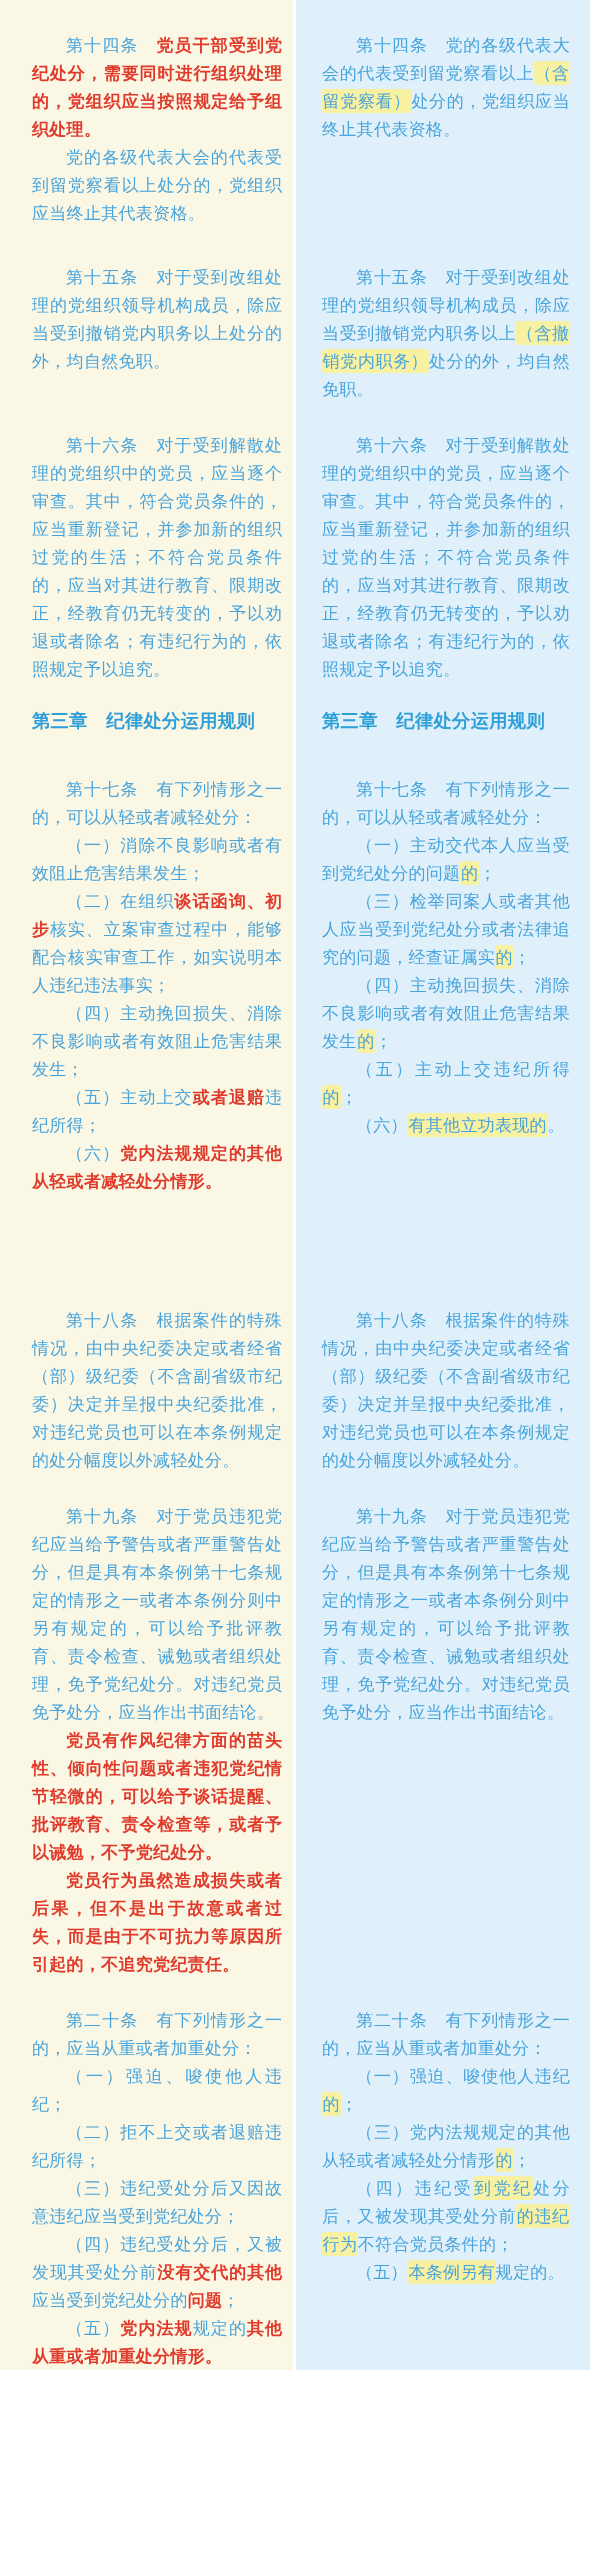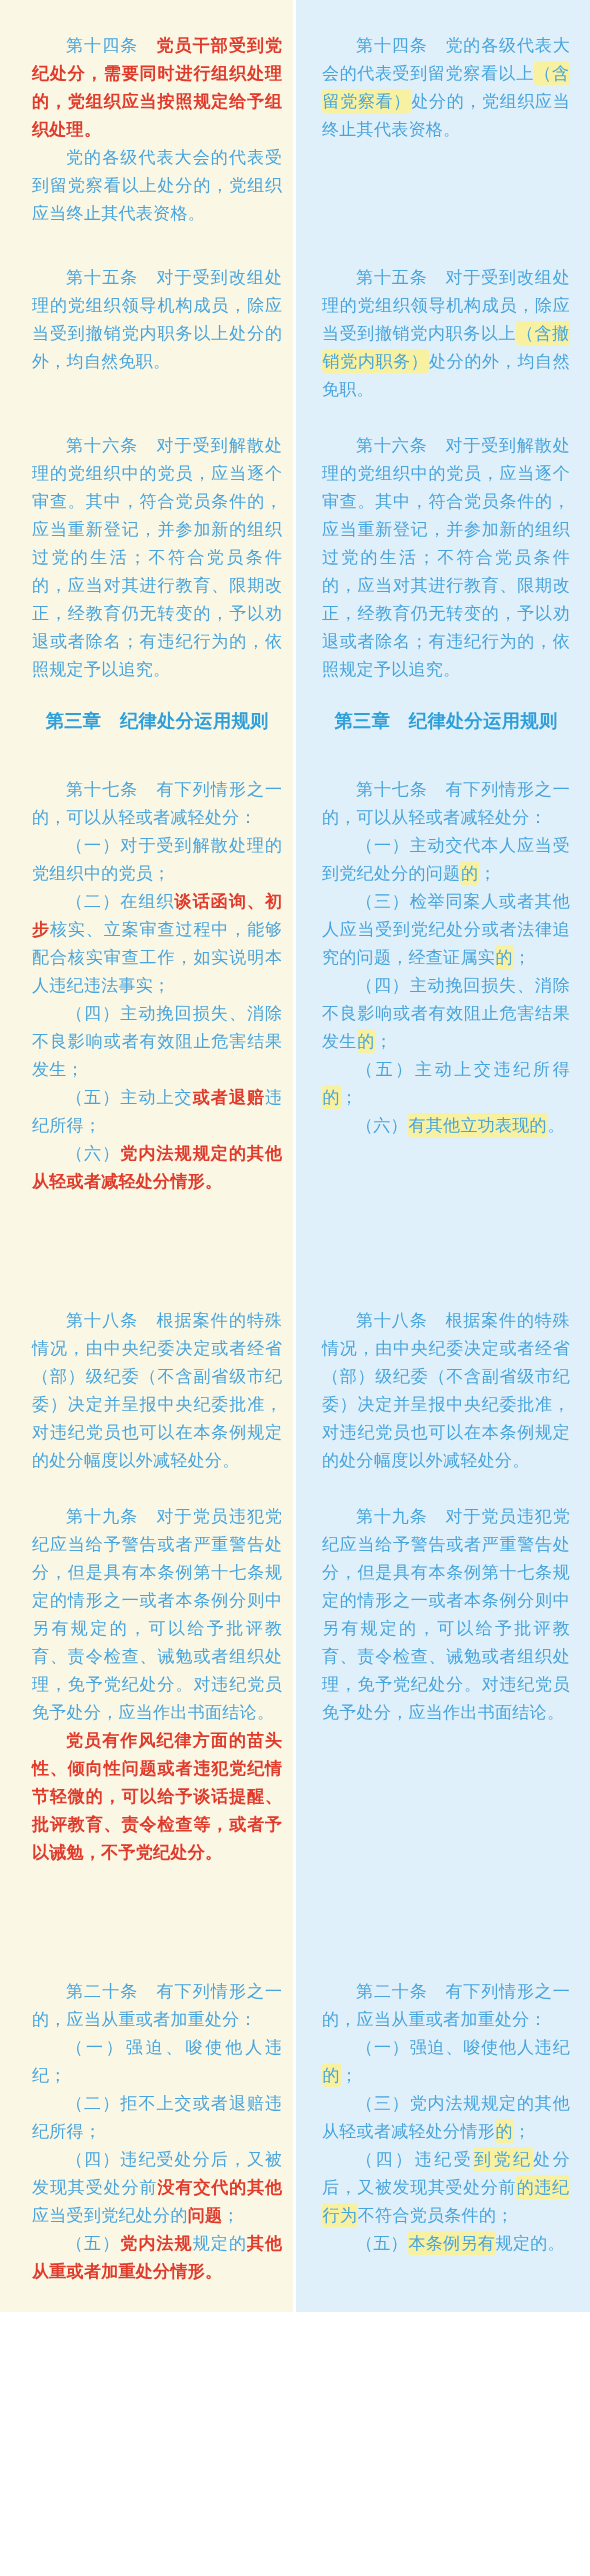--- a/index.html
+++ b/index.html
@@ -43,21 +43,21 @@
   p.para{
     margin:0;
     font-size:17px;
     line-height:28px;
     color:var(--text-blue);
     text-align:justify;
     text-indent:2em;
     letter-spacing:0.3px;
   }
   p.para.chapter{
-    text-align:center;
+    text-align:left;
     text-indent:0;
     font-weight:bold;
     color:var(--heading-blue);
     font-size:18.3px;
   }
   span.red{
     color:var(--edit-red);
     font-weight:bold;
   }
   span.hl{
@@ -101,21 +101,21 @@
       <div class="cell left">
         <p class="para chapter"><span>第三章　纪律处分运用规则</span></p>
       </div>
       <div class="cell right">
         <p class="para chapter"><span>第三章　纪律处分运用规则</span></p>
       </div>
     </div>
     <div class="row" style="min-height: 531px;">
       <div class="cell left">
         <p class="para"><span>第十七条　有下列情形之一的，可以从轻或者减轻处分：</span></p>
-        <p class="para"><span>（一）对于受到解散处理的党组织中的党员；</span></p>
+        <p class="para"><span>（一）消除不良影响或者有效阻止危害结果发生；</span></p>
         <p class="para"><span>（二）在组织</span><span class="red">谈话函询、初步</span><span>核实、立案审查过程中，能够配合核实审查工作，如实说明本人违纪违法事实；</span></p>
         <p class="para"><span>（四）主动挽回损失、消除不良影响或者有效阻止危害结果发生；</span></p>
         <p class="para"><span>（五）主动上交</span><span class="red">或者退赔</span><span>违纪所得；</span></p>
         <p class="para"><span>（六）</span><span class="red">党内法规规定的其他从轻或者减轻处分情形。</span></p>
       </div>
       <div class="cell right">
         <p class="para"><span>第十七条　有下列情形之一的，可以从轻或者减轻处分：</span></p>
         <p class="para"><span>（一）主动交代本人应当受到党纪处分的问题</span><span class="hl">的</span><span>；</span></p>
         <p class="para"><span>（三）检举同案人或者其他人应当受到党纪处分或者法律追究的问题，经查证属实</span><span class="hl">的</span><span>；</span></p>
         <p class="para"><span>（四）主动挽回损失、消除不良影响或者有效阻止危害结果发生</span><span class="hl">的</span><span>；</span></p>
@@ -128,30 +128,32 @@
         <p class="para"><span>第十八条　根据案件的特殊情况，由中央纪委决定或者经省（部）级纪委（不含副省级市纪委）决定并呈报中央纪委批准，对违纪党员也可以在本条例规定的处分幅度以外减轻处分。</span></p>
       </div>
       <div class="cell right">
         <p class="para"><span>第十八条　根据案件的特殊情况，由中央纪委决定或者经省（部）级纪委（不含副省级市纪委）决定并呈报中央纪委批准，对违纪党员也可以在本条例规定的处分幅度以外减轻处分。</span></p>
       </div>
     </div>
     <div class="row" style="min-height: 475px;">
       <div class="cell left">
         <p class="para"><span>第十九条　对于党员违犯党纪应当给予警告或者严重警告处分，但是具有本条例第十七条规定的情形之一或者本条例分则中另有规定的，可以给予批评教育、责令检查、诫勉或者组织处理，免予党纪处分。对违纪党员免予处分，应当作出书面结论。</span></p>
         <p class="para"><span class="red">党员有作风纪律方面的苗头性、倾向性问题或者违犯党纪情节轻微的，可以给予谈话提醒、批评教育、责令检查等，或者予以诫勉，不予党纪处分。</span></p>
+        <p class="para"><span class="red">党员行为虽然造成损失或者后果，但不是出于故意或者过失，而是由于不可抗力等原因所引起的，不追究党纪责任。</span></p>
       </div>
       <div class="cell right">
         <p class="para"><span>第十九条　对于党员违犯党纪应当给予警告或者严重警告处分，但是具有本条例第十七条规定的情形之一或者本条例分则中另有规定的，可以给予批评教育、责令检查、诫勉或者组织处理，免予党纪处分。对违纪党员免予处分，应当作出书面结论。</span></p>
       </div>
     </div>
     <div class="row" style="min-height: 363px;">
       <div class="cell left">
         <p class="para"><span>第二十条　有下列情形之一的，应当从重或者加重处分：</span></p>
         <p class="para"><span>（一）强迫、唆使他人违纪；</span></p>
         <p class="para"><span>（二）拒不上交或者退赔违纪所得；</span></p>
+        <p class="para"><span>（三）违纪受处分后又因故意违纪应当受到党纪处分；</span></p>
         <p class="para"><span>（四）违纪受处分后，又被发现其受处分前</span><span class="red">没有交代的其他</span><span>应当受到党纪处分的</span><span class="red">问题</span><span>；</span></p>
         <p class="para"><span>（五）</span><span class="red">党内法规</span><span>规定的</span><span class="red">其他从重或者加重处分情形。</span></p>
       </div>
       <div class="cell right">
         <p class="para"><span>第二十条　有下列情形之一的，应当从重或者加重处分：</span></p>
         <p class="para"><span>（一）强迫、唆使他人违纪</span><span class="hl">的</span><span>；</span></p>
         <p class="para"><span>（三）党内法规规定的其他从轻或者减轻处分情形</span><span class="hl">的</span><span>；</span></p>
         <p class="para"><span>（四）违纪受</span><span class="hl">到党纪</span><span>处分后，又被发现其受处分前</span><span class="hl">的违纪行为</span><span>不符合党员条件的；</span></p>
         <p class="para"><span>（五）</span><span class="hl">本条例另有</span><span>规定的。</span></p>
       </div>

